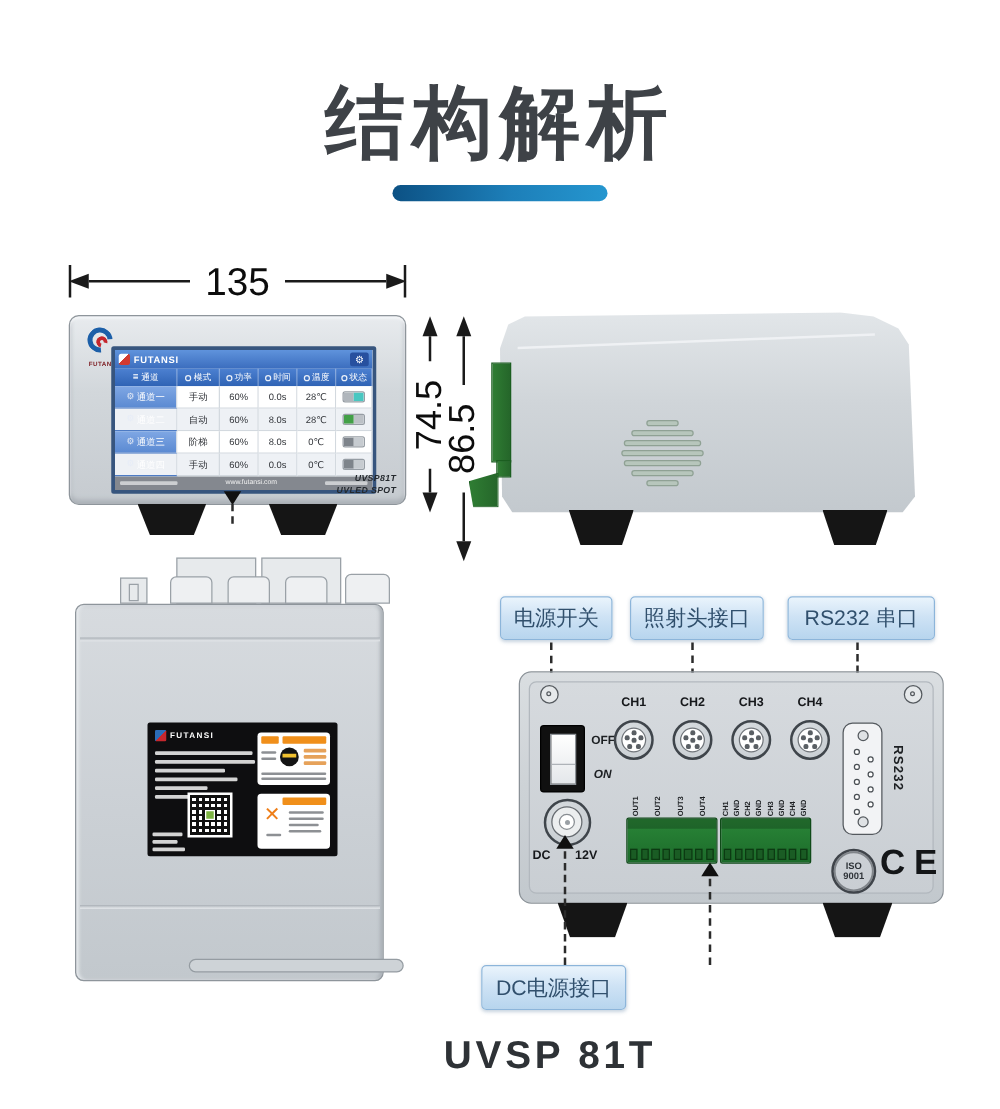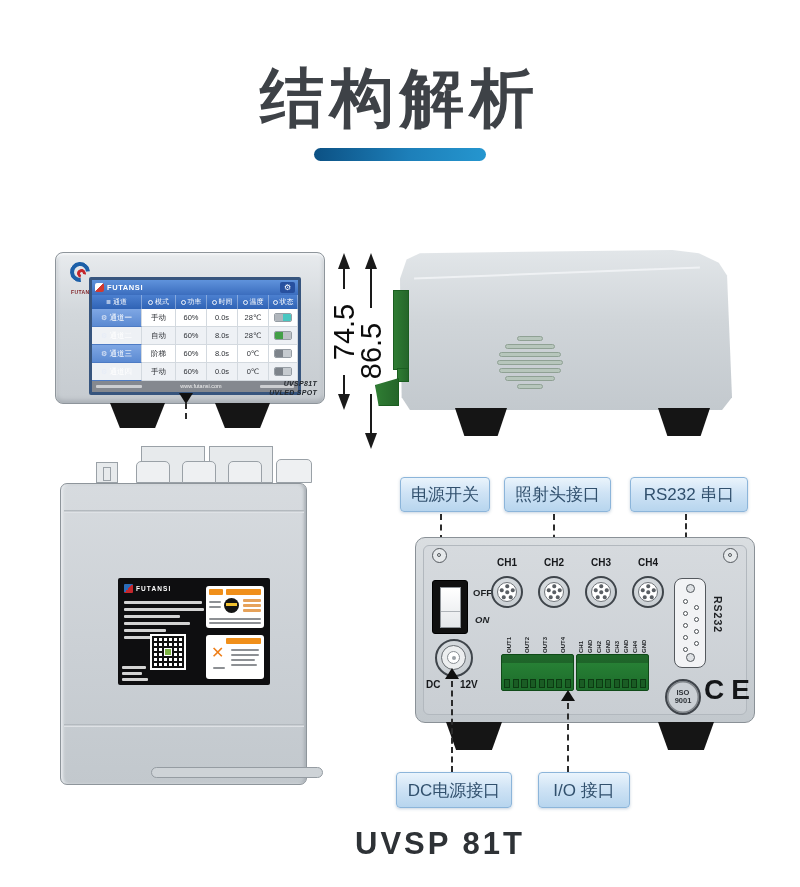--- a/index.html
+++ b/index.html
@@ -173,20 +173,29 @@
     font-size:31px;font-weight:700;color:#2e3236;letter-spacing:3px;}
 </style>
 </head>
 <body>
 
 <div class="stage">
 
   <div class="title">结构解析</div>
   <div class="title-underline"></div>
 
+  <div class="dimh" style="left:55px;top:210px;width:270px;height:30px;">
+    <span class="tick tl"></span>
+    <span class="ah l"></span>
+    <span class="line"></span>
+    <span class="num">135</span>
+    <span class="line"></span>
+    <span class="ah r"></span>
+    <span class="tick tr"></span>
+  </div>
 
   <div class="front-dev">
     <div class="flogo">
       <i class="ring"></i>
       <i class="core"></i>
       <div class="cap">FUTANSI</div>
     </div>
 
     <div class="screen">
       <div class="s-head">
@@ -517,17 +526,16 @@
   </div>
 
   <div class="foot" style="left:446px;top:722px;width:56px;height:28px;"></div>
   <div class="foot" style="left:658px;top:722px;width:56px;height:28px;"></div>
 
   <span class="tri up" style="left:445px;top:668px;"></span>
   <div class="dash" style="left:451px;top:681px;height:91px;"></div>
   <span class="tri up" style="left:561px;top:690px;"></span>
   <div class="dash" style="left:567px;top:703px;height:69px;"></div>
 
-  <div class="callout" style="left:385px;top:772px;width:116px;height:36px;margin-left:11px;">DC电源接口</div>
-  <div class="callout" style="left:538px;top:772px;width:92px;height:36px;">I/O 接口</div>
+  <div class="callout" style="left:385px;top:772px;width:116px;height:36px;">DC电源接口</div>
 
   <div class="model">UVSP 81T</div>
 </div>
 
 </body></html>

